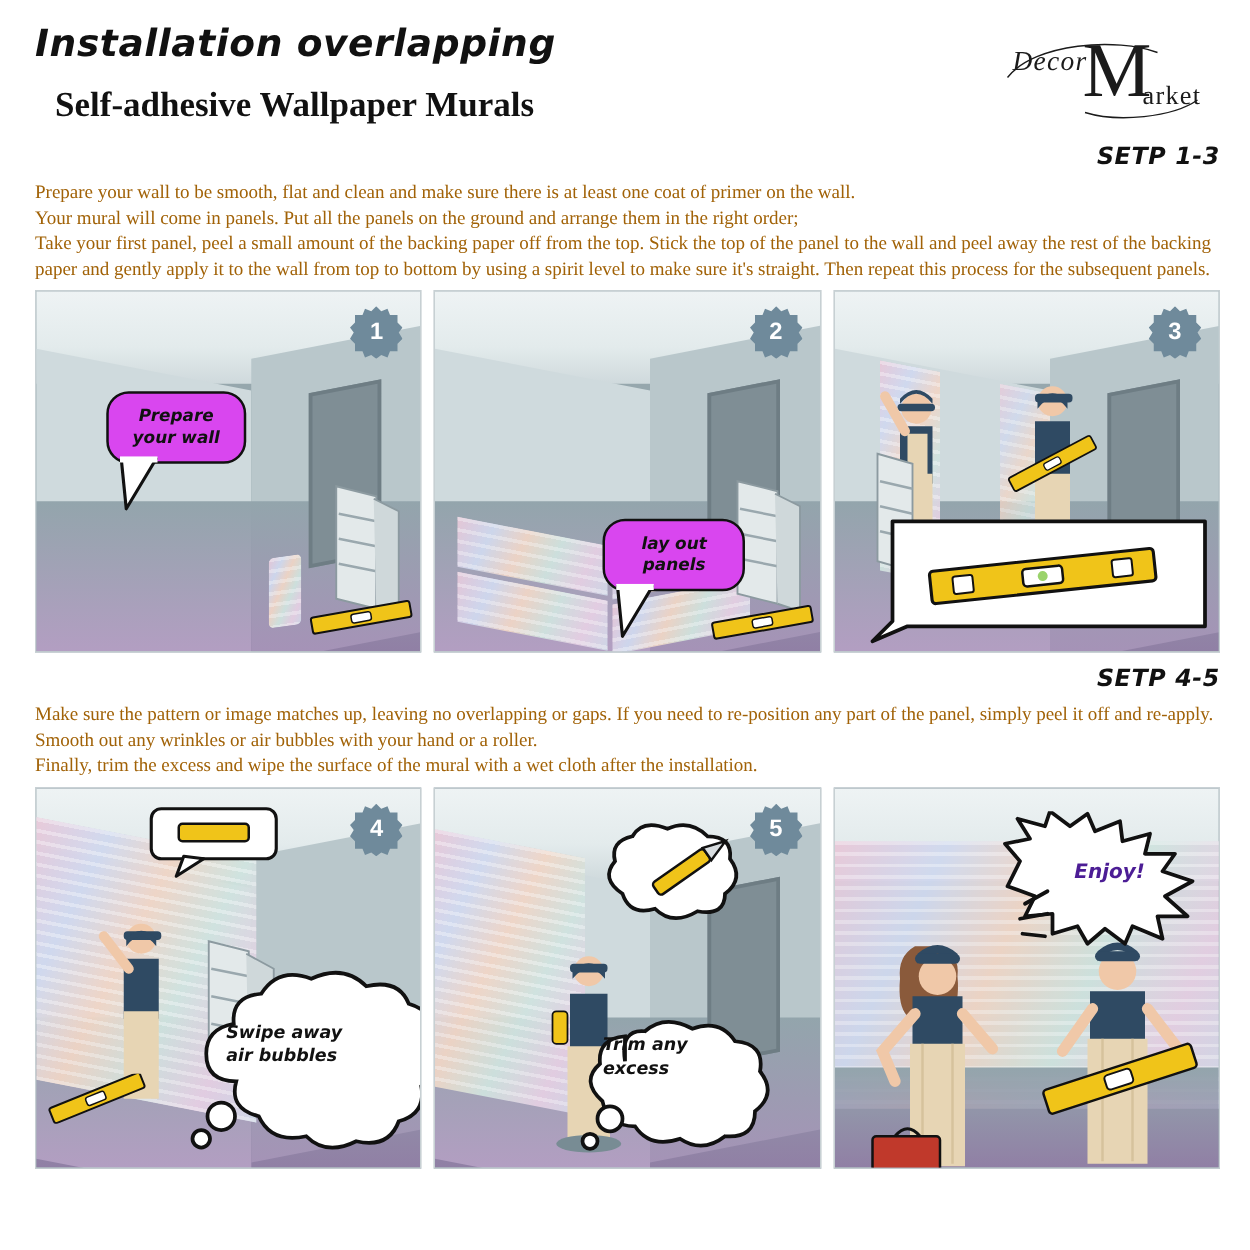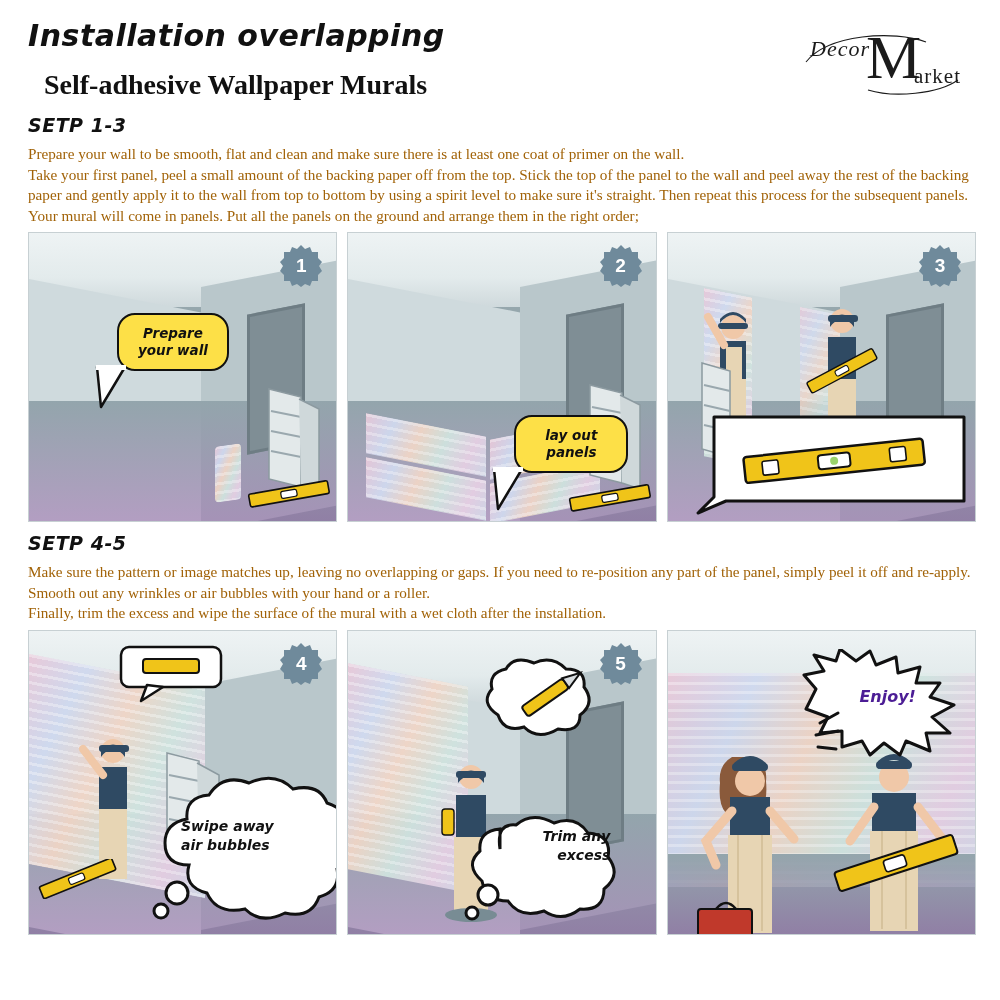--- a/index.html
+++ b/index.html
@@ -45,20 +45,21 @@
     font-size:21px; letter-spacing:1px;
   }
   .brand .b-swirl { position:absolute; left:10px; top:8px; }
 
   
   .step-head {
     font-family:"DejaVu Sans", sans-serif;
     font-style:italic; font-weight:bold; font-size:19px;
     letter-spacing:0.5px; color:#111;
     margin:10px 0 8px 0;
+    text-align:right;
   }
   .body-text {
     font-family:"Liberation Serif", serif;
     font-size:15.2px; line-height:20.5px; color:#a16207;
     margin:0 0 6px 0;
   }
   .body-text p { margin:0; }
 
   
   .row { display:flex; gap:10px; margin-top:6px; }
@@ -110,28 +111,27 @@
   .num-badge span {
     position:absolute; inset:0;
     display:flex; align-items:center; justify-content:center;
     color:#fff; font-family:"Liberation Sans", sans-serif;
     font-weight:bold; font-size:19px;
   }
 
   
   .bubble {
     position:absolute;
-    background:#fde047; border:2.5px solid #111; border-radius:18px;
+    background:#d946ef; border:2.5px solid #111; border-radius:18px;
     font-family:"DejaVu Sans", sans-serif;
     font-style:italic; font-weight:bold;
     font-size:13.5px; line-height:17px; color:#111;
     text-align:center;
     display:flex; align-items:center; justify-content:center;
     padding:6px 10px;
-    margin-left:32px;
   }
   .tail { position:absolute; }
 
   .worker { position:absolute; }
   .tool { position:absolute; }
 
   .footer-strip {
     position:absolute; left:0; bottom:0; width:1000px; height:12px; background:#ffffff;
   }
 </style>
@@ -151,22 +151,22 @@
       </svg>
       <div class="b-decor">Decor</div>
       <div class="b-m">M</div>
       <div class="b-arket">arket</div>
     </div>
   </div>
 
   <div class="step-head">SETP 1-3</div>
   <div class="body-text">
     <p>Prepare your wall to be smooth, flat and clean and make sure there is at least one coat of primer on the wall.</p>
+    <p>Your mural will come in panels. Put all the panels on the ground and arrange them in the right order;</p>
     <p>Take your first panel, peel a small amount of the backing paper off from the top. Stick the top of the panel to the wall and peel away the rest of the backing paper and gently apply it to the wall from top to bottom by using a spirit level to make sure it's straight. Then repeat this process for the subsequent panels.</p>
-    <p>Your mural will come in panels. Put all the panels on the ground and arrange them in the right order;</p>
   </div>
 
   <div class="row row1">
 
     <div class="panel">
       <div class="ceil-band"></div>
       <div class="wall-left"></div>
       <div class="wall-right"></div>
       <div class="floor-shade"></div>
       <div class="door d-left"></div>
@@ -390,21 +390,21 @@
           <polygon fill="#6f8a9b" points="21,0 25,4 30,2 32,7 38,7 38,13 42,17 39,21 42,26 38,30 38,36 32,36 30,41 25,39 21,42 17,39 12,41 10,36 4,36 4,30 0,26 3,21 0,17 4,13 4,7 10,7 12,2 17,4"></polygon>
         </svg>
         <span>5</span>
       </div>
 
       <svg style="position:absolute;left:106px;top:152px;" width="186" height="150" viewBox="0 0 186 150">
         <path d="M46 46 q-22 2 -20 22 q-16 14 2 30 q4 20 26 20 q12 18 36 10 q18 12 36 -2 q24 2 24 -20 q18 -14 4 -32 q4 -22 -20 -24 q-12 -18 -34 -10 q-22 -12 -38 2 q-20 -2 -16 24 z" fill="#fff" stroke="#111" stroke-width="3"></path>
         <circle cx="34" cy="112" r="10" fill="#fff" stroke="#111" stroke-width="3"></circle>
         <circle cx="18" cy="130" r="6" fill="#fff" stroke="#111" stroke-width="3"></circle>
       </svg>
-      <div style="position:absolute;left:134px;top:196px;width:128px;text-align:right;white-space:pre-line;font-family:'DejaVu Sans',sans-serif;font-style:italic;font-weight:bold;font-size:14px;line-height:19px;color:#111;padding-left:20px;">Trim any
+      <div style="position:absolute;left:134px;top:196px;width:128px;text-align:left;white-space:pre-line;font-family:'DejaVu Sans',sans-serif;font-style:italic;font-weight:bold;font-size:14px;line-height:19px;color:#111;">Trim any
 excess</div>
     </div>
 
     <div class="panel">
       <div class="ceil-band"></div>
       <div class="mural" style="left:0px;top:42px;width:313px;height:214px;"></div>
       <div class="floor-shade" style="height:80px;"></div>
 
       <svg class="worker" style="left:18px;top:110px;" width="130" height="200" viewBox="0 0 130 200">
         <path d="M46 16 q-14 8 -12 26 q-2 22 6 30 l34 0 q8 -10 6 -32 q2 -18 -14 -24 z" fill="#8a5a3b"></path>

